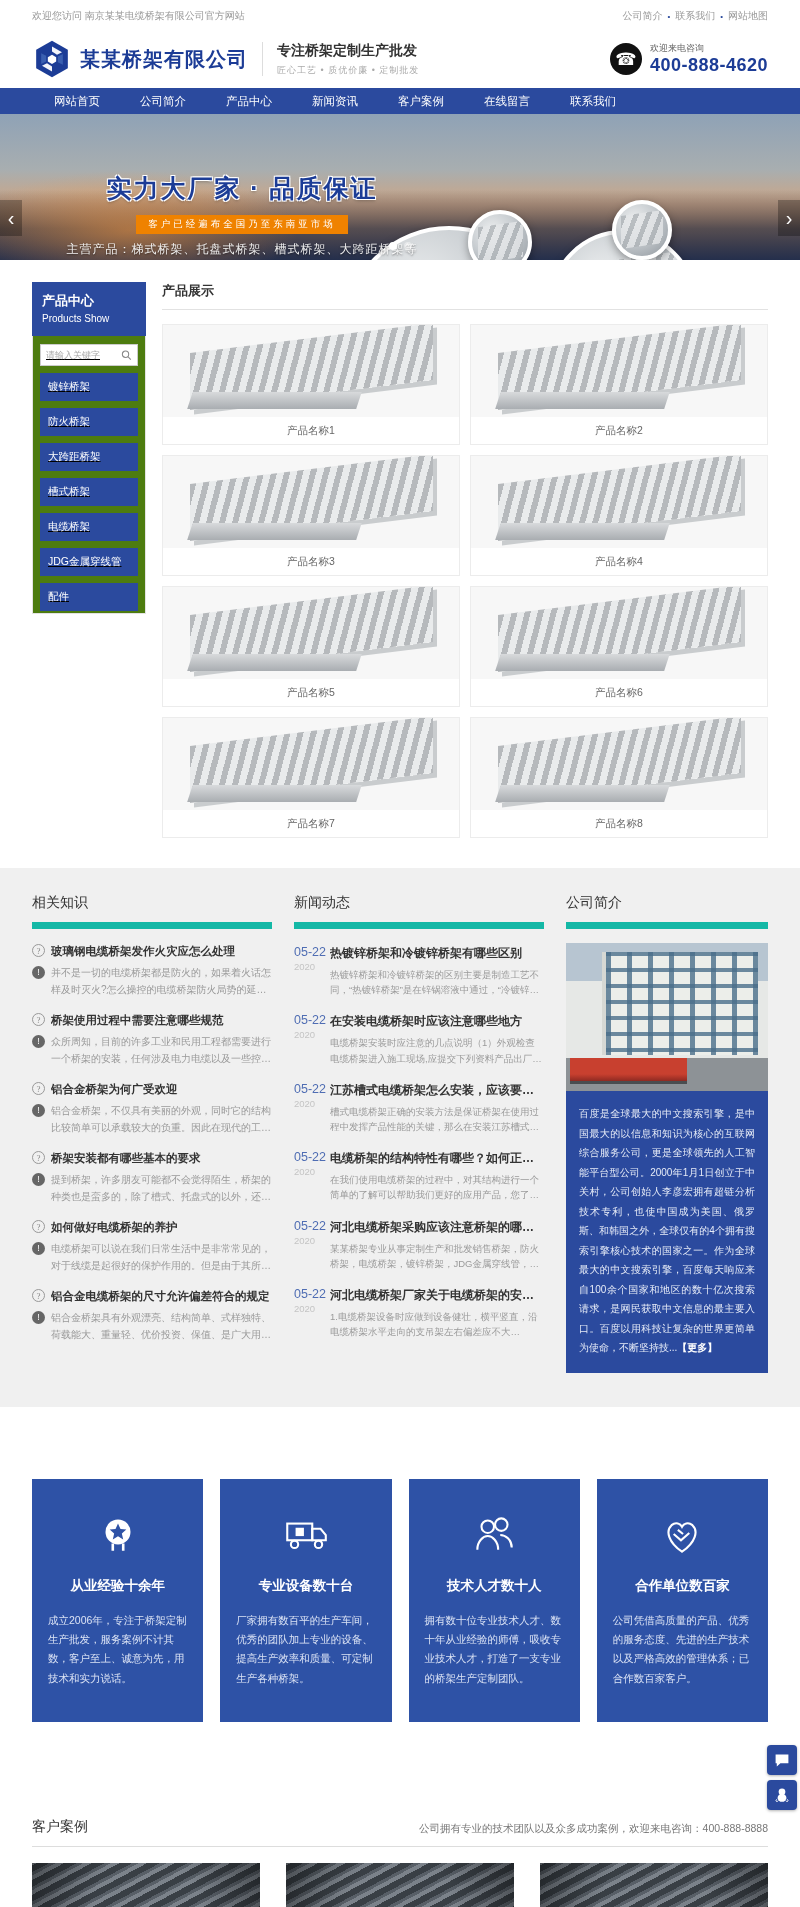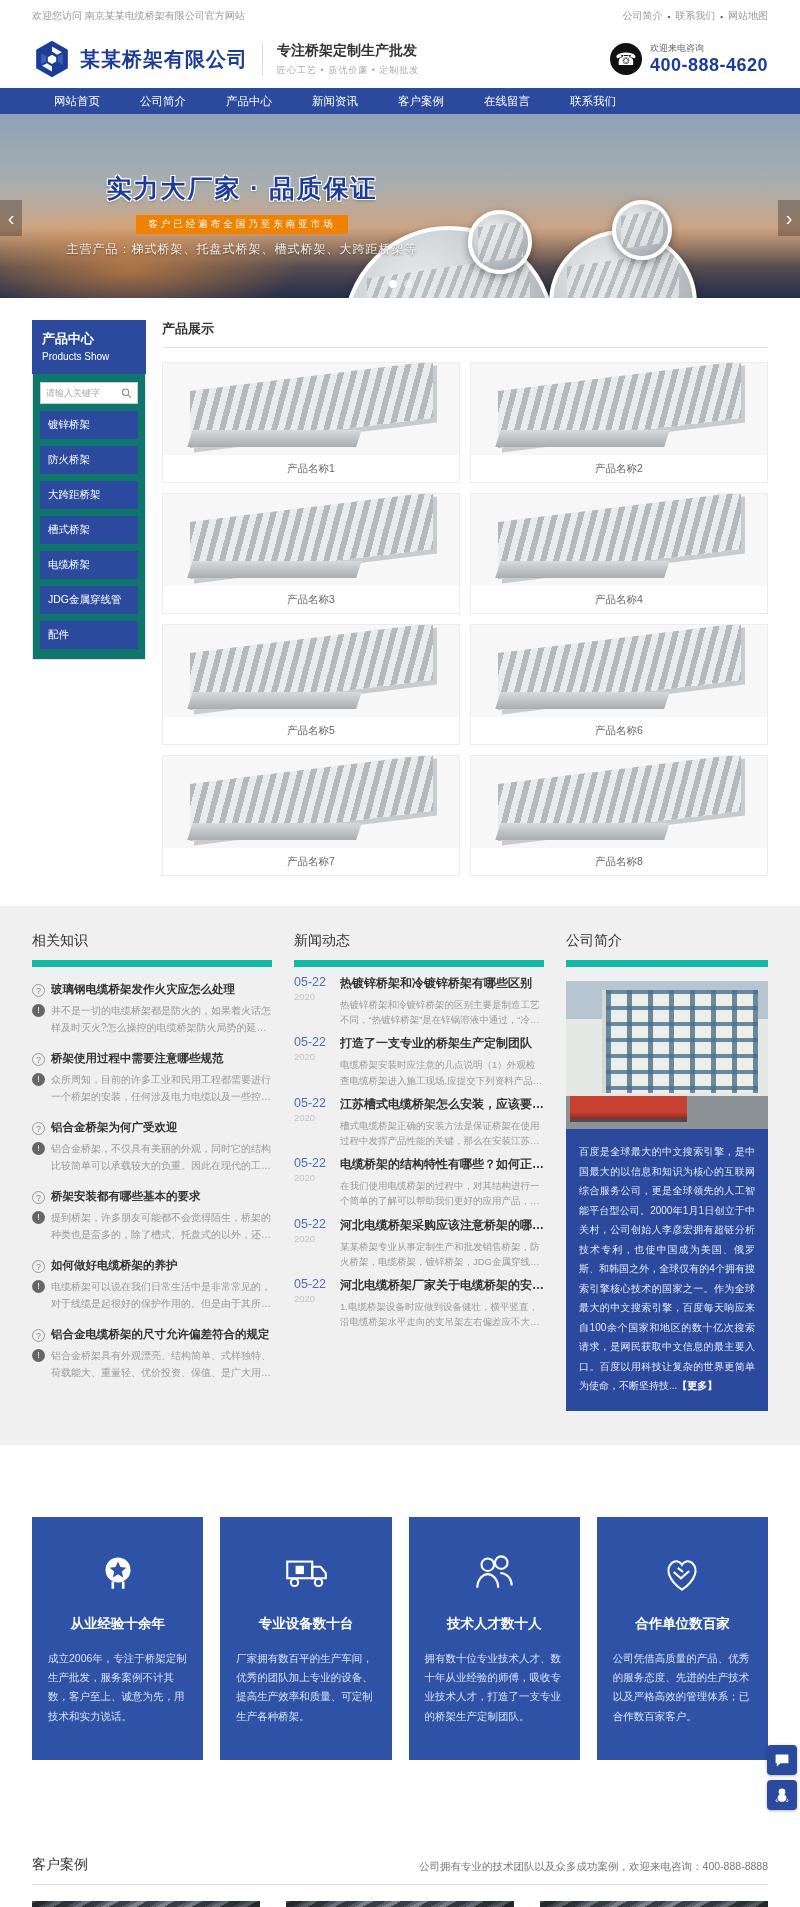--- a/index.html
+++ b/index.html
@@ -26,21 +26,21 @@
   .phone-col { margin-left:8px; }
   .phone-label { font-size:9px; color:#666; }
   .phone-number { font-size:18px; font-weight:bold; color:#1c3c96; letter-spacing:.5px; }
 
   
   .nav { height:26px; background:#2b4a9e; display:flex; align-items:stretch; padding-left:34px; }
   .nav-item { width:86px; color:#fff; font-size:11.5px; display:flex; align-items:center; justify-content:center;
               cursor:pointer; }
 
   
-  .hero { position:relative; height:184px; overflow:hidden;
+  .hero { position:relative; height:146px; overflow:hidden;
           background:linear-gradient(180deg,#8fa2b6 0%,#a8aeb0 38%,#cda584 62%,#e8a569 82%,#d98f52 100%); }
   .hero-city { position:absolute; left:0; right:0; bottom:0; height:70px;
                background:linear-gradient(180deg,rgba(42,53,76,0) 0%,rgba(38,48,72,.75) 55%,#242f4c 100%); }
   .hero-glow { position:absolute; left:-40px; bottom:-30px; width:340px; height:120px; border-radius:50%;
                background:radial-gradient(ellipse at center,rgba(245,150,60,.55),rgba(245,150,60,0) 70%); }
   .hero-circle { position:absolute; border-radius:50%; border:4px solid #fff; box-shadow:0 3px 8px rgba(0,0,0,.35);
                  background:radial-gradient(circle at 35% 30%,#eceeef 0%,#c6cbcf 45%,#8d949b 100%); overflow:hidden; }
   .hero-circle::before { content:""; position:absolute; inset:18% 10%;
                  background:repeating-linear-gradient(112deg,#aeb3b7 0 5px,#e4e6e8 5px 12px); transform:skewY(-8deg); opacity:.8; }
   .hc1 { left:343px; top:112px; width:212px; height:212px; }
@@ -66,21 +66,21 @@
   .dot { width:8px; height:8px; border-radius:50%; cursor:pointer; }
   .dot.active { background:#fff; }
   .dot.idle { background:rgba(255,255,255,.45); }
 
   
   .main-products { display:flex; padding:22px 32px 0; gap:16px; }
   .sidebar { width:114px; flex:0 0 auto; }
   .side-head { background:#2b4a9e; color:#fff; padding:10px 10px 12px; }
   .side-title { font-size:13px; font-weight:bold; }
   .side-sub { font-size:10px; margin-top:3px; }
-  .side-body { border:1px solid #e3e3e3; border-top:none; padding:8px 7px 10px; background:#0f766e; }
+  .side-body { border:1px solid #e3e3e3; border-top:none; padding:8px 7px 2px; background:#4d7c0f;text-decoration:underline; }
   .side-search { display:flex; align-items:center; border:1px solid #ccc; height:22px; padding:0 5px; background:#fff; }
   .side-search input { border:none; outline:none; width:100%; font-size:9px; color:#333;
                        font-family:"Liberation Sans",sans-serif; }
   .side-search input::placeholder { color:#aaa; }
   .cat-item { background:#2b4a9e; color:#fff; font-size:10.5px; padding:7px 8px; margin-top:7px; cursor:pointer; }
 
   .products-col { flex:1; }
   .sec-head { font-size:13px; font-weight:bold; color:#333; padding-bottom:9px; border-bottom:1px solid #e2e2e2; }
   .prod-grid { display:grid; grid-template-columns:repeat(2,1fr); gap:10px; margin-top:14px; }
   .prod-card { border:1px solid #ececec; background:#fff; cursor:pointer; }
@@ -90,35 +90,35 @@
        transform:skewY(-7deg); box-shadow:4px 5px 0 #c9ccce; }
   .img-tray::after { content:""; position:absolute; left:9%; right:34%; bottom:9%; height:18%;
        background:linear-gradient(180deg,#d8dadc,#a9adb1); transform:skewX(-18deg); }
   .prod-label { height:27px; line-height:27px; text-align:center; font-size:10.5px; color:#666; }
 
   
   .gray-section { background:#f0f0f0; margin-top:30px; padding:26px 32px 34px; display:flex; gap:22px; }
   .col-head { font-size:14px; color:#333; padding-bottom:10px; border-bottom:7px solid #14b8a6; }
   .k-col { width:240px; flex:0 0 auto; }
   .k-item { margin-top:15px; }
-  .k-q { display:flex; align-items:flex-end; gap:6px; }
+  .k-q { display:flex; align-items:flex-start; gap:6px;font-family:Liberation Serif, serif; }
   .q-ico { width:13px; height:13px; border:1px solid #999; border-radius:50%; color:#888; font-size:9px;
            line-height:12px; text-align:center; flex:0 0 auto; }
   .q-ico::before { content:"?"; }
   .k-qt { font-size:11.5px; font-weight:bold; color:#333; cursor:pointer; white-space:nowrap; overflow:hidden;
           text-overflow:ellipsis; }
   .k-a { display:flex; gap:6px; margin-top:6px; }
   .a-ico { width:13px; height:13px; border-radius:50%; background:#666; color:#fff; font-size:9px; line-height:13px;
            text-align:center; flex:0 0 auto; margin-top:1px; }
   .a-ico::before { content:"!"; }
   .k-at { font-size:10px; color:#999; line-height:1.65; display:-webkit-box; -webkit-line-clamp:2;
           -webkit-box-orient:vertical; overflow:hidden; max-height:33px; }
 
   .n-col { width:250px; flex:0 0 auto; }
-  .news-item { display:flex; gap:10px; margin-top:8px; cursor:pointer; }
+  .news-item { display:flex; margin-top:16px; cursor:pointer; }
   .news-date { flex:0 0 auto; width:36px; }
   .nd-md { font-size:12.5px; color:#4f6db3; }
   .nd-y { font-size:9.5px; color:#c4c4c4; margin-top:2px; }
   .news-title { font-size:12px; font-weight:bold; color:#333; white-space:nowrap; overflow:hidden;
                 text-overflow:ellipsis; }
   .news-body { min-width:0; }
   .news-desc { font-size:9.5px; color:#9a9a9a; line-height:1.6; margin-top:5px; display:-webkit-box;
                -webkit-line-clamp:2; -webkit-box-orient:vertical; overflow:hidden; max-height:31px; }
 
   .a-col { flex:1; min-width:0; }
@@ -379,21 +379,21 @@
             <div class="news-title">热镀锌桥架和冷镀锌桥架有哪些区别</div>
             <div class="news-desc">热镀锌桥架和冷镀锌桥架的区别主要是制造工艺不同，“热镀锌桥架”是在锌锅溶液中通过，“冷镀锌桥架”...</div>
           </div>
       </div>
       <div class="news-item">
         <div class="news-date">
             <div class="nd-md">05-22</div>
             <div class="nd-y">2020</div>
           </div>
         <div class="news-body">
-            <div class="news-title">打造了一支专业的桥架生产定制团队</div>
+            <div class="news-title">在安装电缆桥架时应该注意哪些地方</div>
             <div class="news-desc">电缆桥架安装时应注意的几点说明（1）外观检查电缆桥架进入施工现场,应提交下列资料产品出厂合格证，省...</div>
           </div>
       </div>
       <div class="news-item">
         <div class="news-date">
             <div class="nd-md">05-22</div>
             <div class="nd-y">2020</div>
           </div>
         <div class="news-body">
             <div class="news-title">江苏槽式电缆桥架怎么安装，应该要注意哪些要</div>

